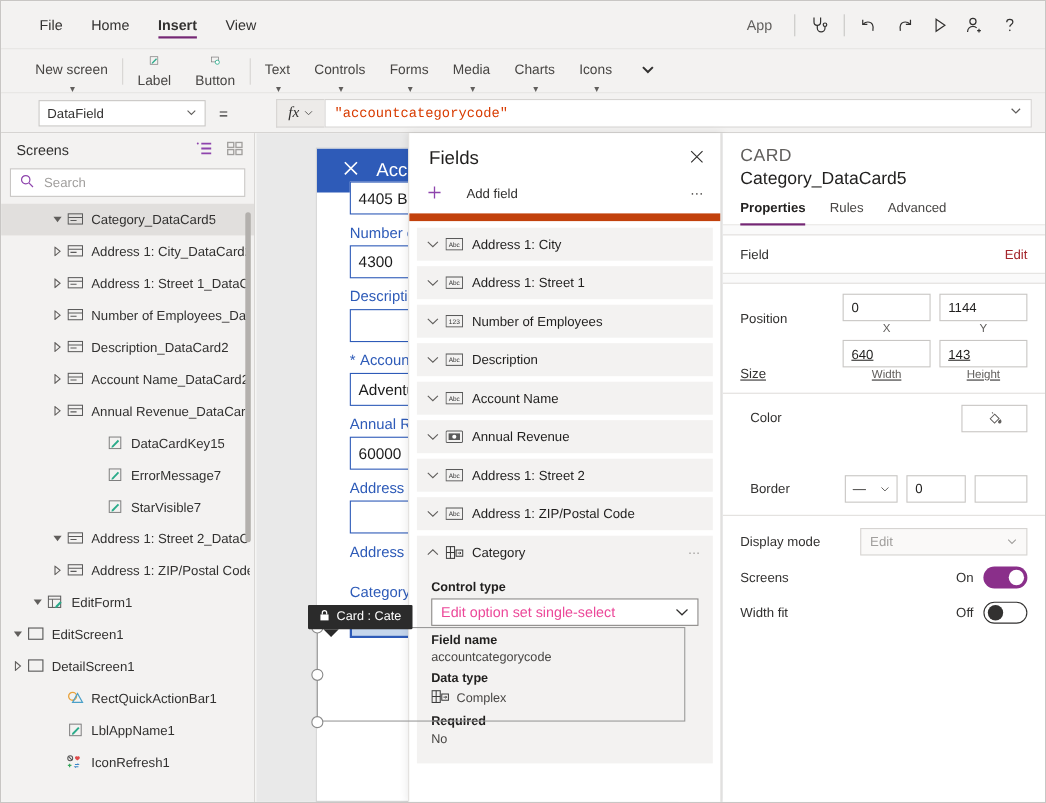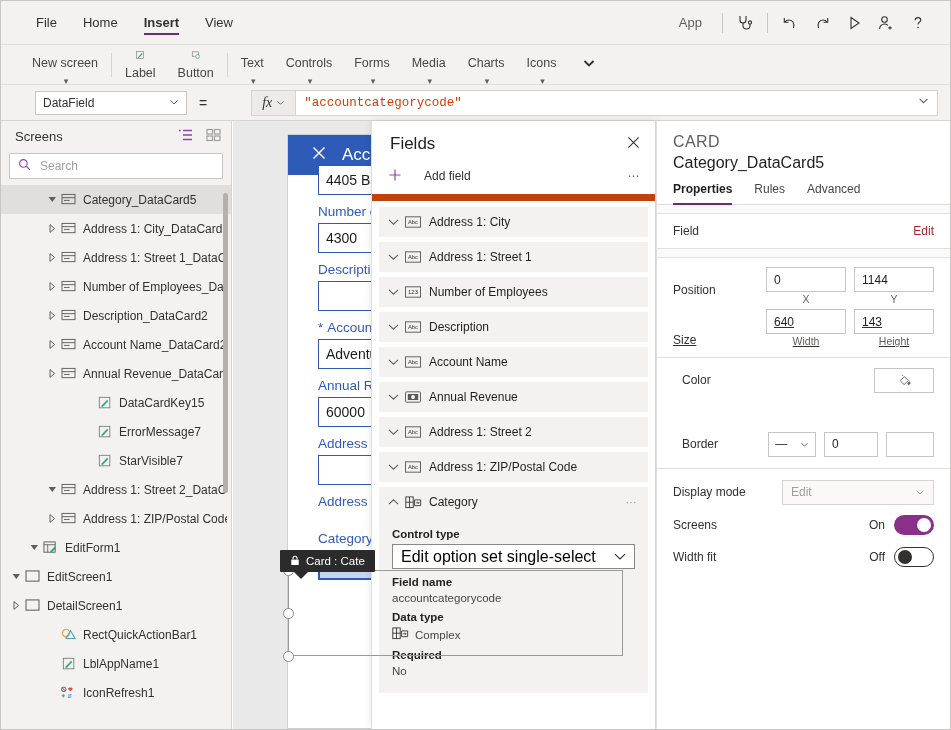--- a/index.html
+++ b/index.html
@@ -238,21 +238,21 @@
     padding: 0 10px 0 9px; cursor: pointer;
   }
   .field-hdr .field-ellipsis { margin-left: auto; color: #a19f9d; letter-spacing: 1.5px; font-size: 11px; }
   .exp-body { padding: 4px 13px 0 13px; }
   .exp-label { font-size: 11.5px; font-weight: bold; color: #201f1e; margin: 7px 0 4px 0; }
   .exp-value { font-size: 11.5px; color: #484644; margin-bottom: 2px; }
   .exp-value.with-ico { display: flex; align-items: center; gap: 6px; }
   .exp-select {
     height: 25px; background: #ffffff; border: 1px solid #8a8886;
     display: flex; align-items: center; justify-content: space-between;
-    padding: 0 8px; font-size: 16px; color: #000000; cursor: pointer;
+    padding: 0 8px; font-size: 13px; color: #ec4899; cursor: pointer;
   }
 
   
   .props-panel {
     position: absolute; top: 120px; left: 656px;
     width: 293px; height: 608px;
     background: #ffffff;
     overflow: hidden;
   }
   .props-kicker {

